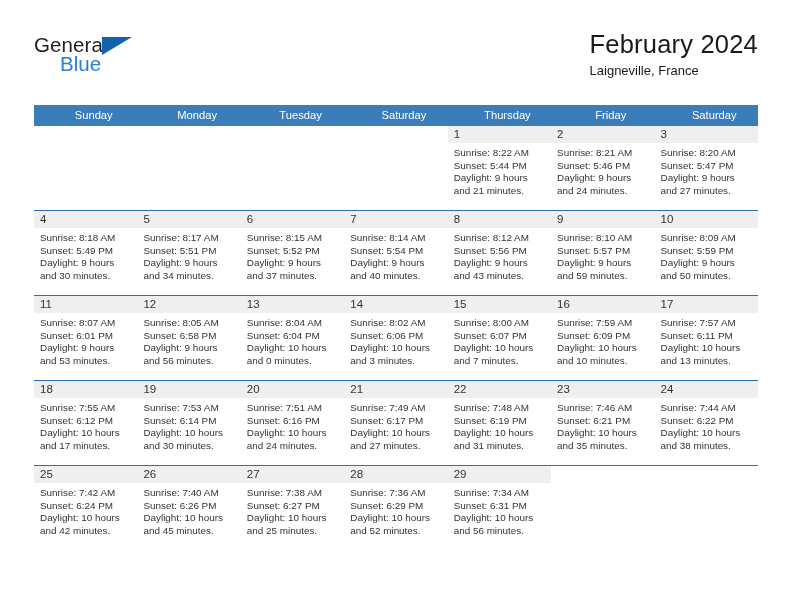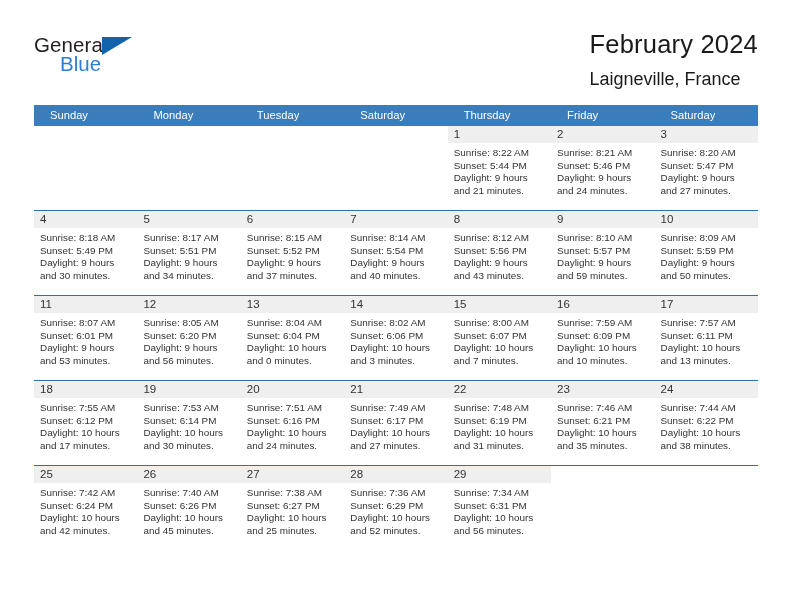--- a/index.html
+++ b/index.html
@@ -75,42 +75,42 @@
   }
   .cal-title {
     font-size: 25.5px;
     color: #1a1a1a;
     line-height: 1.15;
     font-weight: normal;
     letter-spacing: 0.2px;
     white-space: nowrap;
   }
   .cal-subtitle {
-    font-size: 18px;
+    font-size: 13px;
     color: #1a1a1a;
     line-height: 1.2;
-    margin-top: 10px;
+    margin-top: 4px;
     white-space: nowrap;
   }
 
   
   .calendar {
     position: absolute;
     left: 34px;
     top: 105px;
     width: 724px;
     border-collapse: collapse;
     table-layout: fixed;
   }
   .calendar th {
     background: #3b7cbb;
     color: #ffffff;
     font-size: 11.2px;
     font-weight: normal;
-    text-align: left;
+    text-align: center;
     padding: 4px 0 5px 16px;
     height: 11px;
     line-height: 1.1;
   }
   .calendar col { width: 103.43px; }
 
   .week-row td {
     vertical-align: top;
     padding: 0;
     border-top: 1.6px solid #2f6fae;
@@ -328,21 +328,21 @@
                 <div>Daylight: 9 hours</div>
                 <div>and 53 minutes.</div>
               </div>
             </div>
           </td>
           <td>
             <div class="daycell">
               <div class="daynum">12</div>
               <div class="details">
                 <div>Sunrise: 8:05 AM</div>
-                <div>Sunset: 6:20 PM</div>
+                <div>Sunset: 6:58 PM</div>
                 <div>Daylight: 9 hours</div>
                 <div>and 56 minutes.</div>
               </div>
             </div>
           </td>
           <td>
             <div class="daycell">
               <div class="daynum">13</div>
               <div class="details">
                 <div>Sunrise: 8:04 AM</div>

